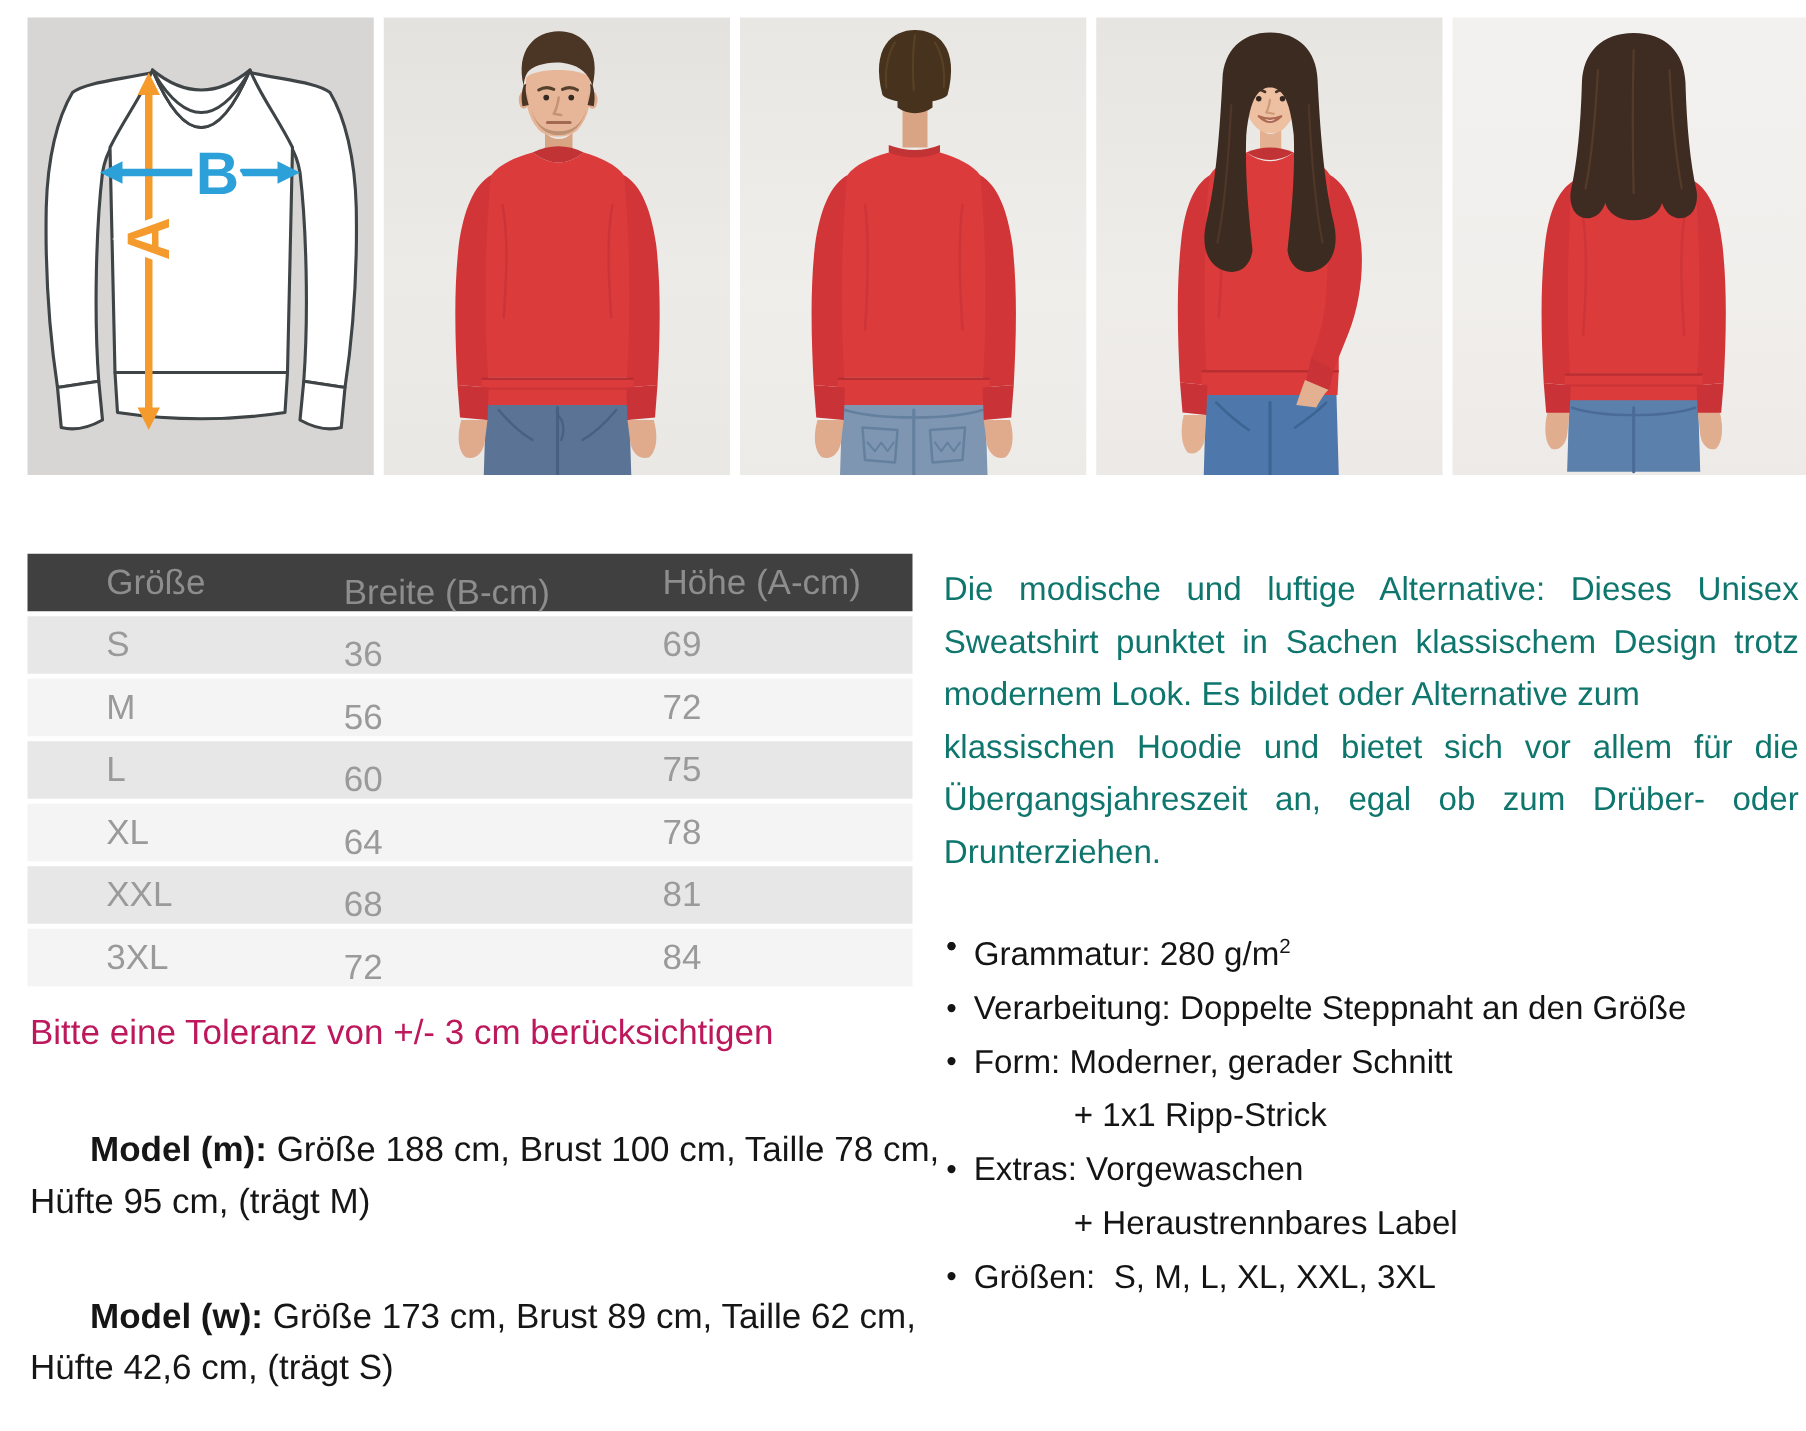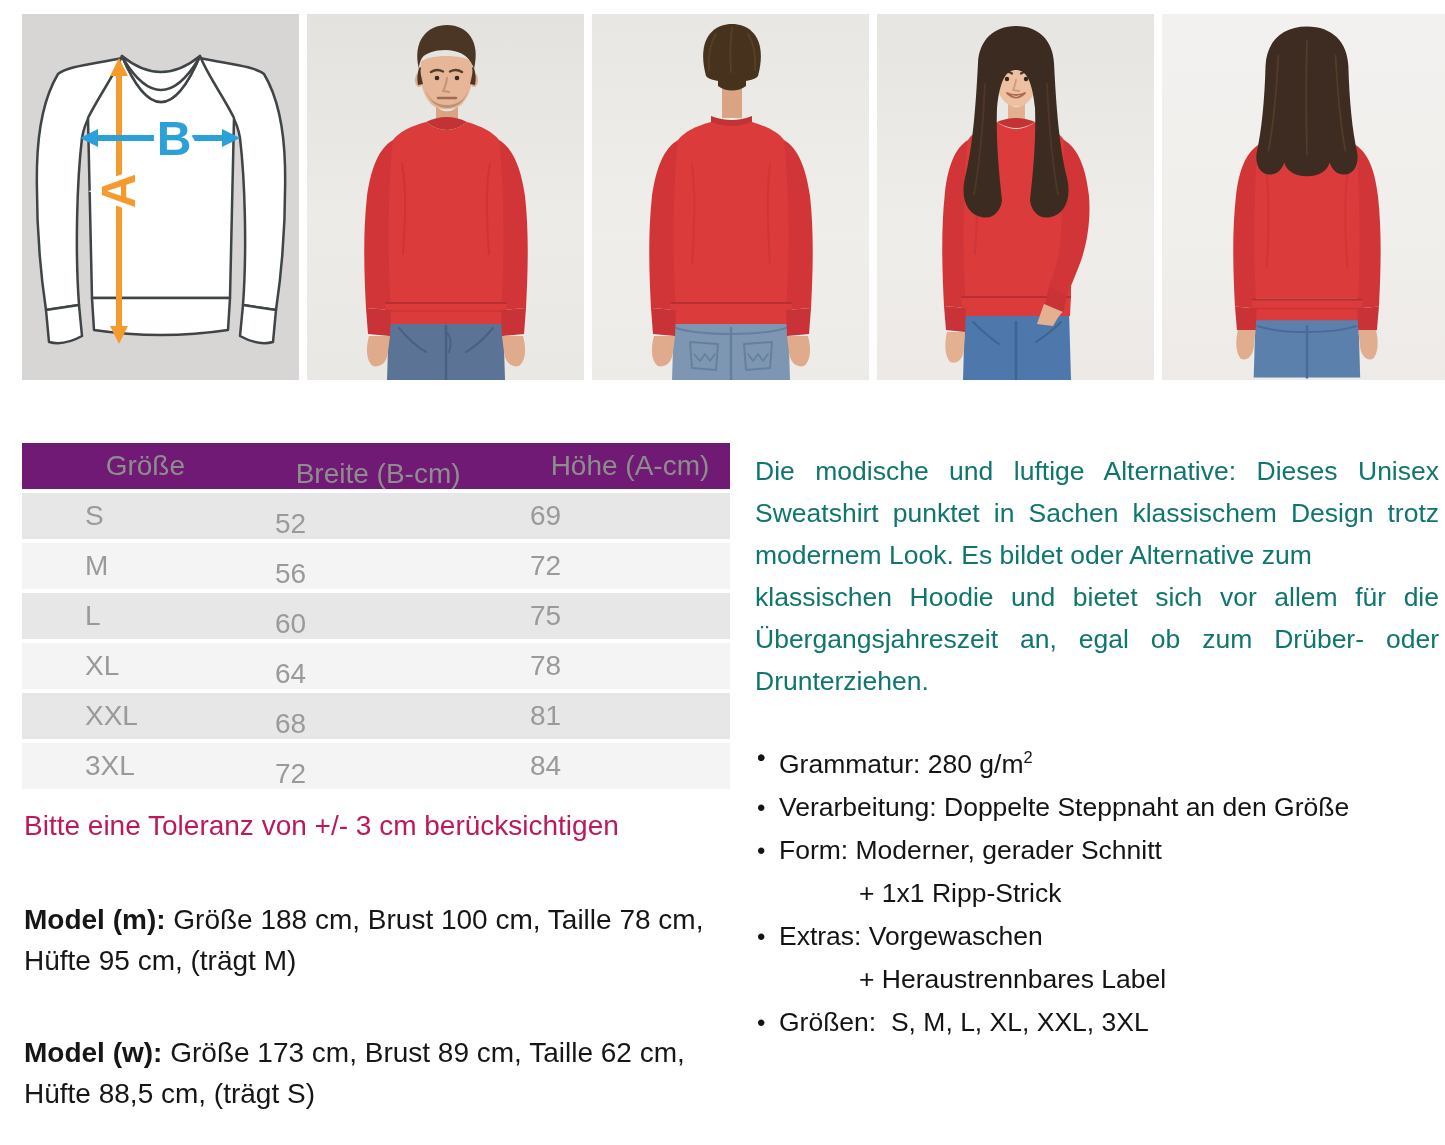--- a/index.html
+++ b/index.html
@@ -18,33 +18,33 @@
   .p-diagram   { background:#d7d6d5; }
   .p-mfront    { background:linear-gradient(180deg,#e4e2df 0%,#edebe8 55%,#eae8e5 100%); }
   .p-mback     { background:linear-gradient(180deg,#e9e7e4 0%,#f0eeeb 60%,#edebe8 100%); }
   .p-wfront    { background:linear-gradient(180deg,#e7e5e2 0%,#efede9 60%,#ece9e6 100%); }
   .p-wback     { background:linear-gradient(180deg,#f3f1ef 0%,#f1efec 60%,#edeae7 100%); }
 
   
   .size-table { position:absolute; left:22px; top:443px; width:708px; }
   .st-row { height:46px; margin-bottom:4px; display:flex; align-items:center;
             font-size:28px; color:#9a9a9a; }
-  .st-row.head  { background:#701a75; color:#8d8d8d;justify-content:center; }
+  .st-row.head  { background:#404040; color:#8d8d8d; }
   .st-row.dark  { background:#e7e7e7; }
   .st-row.light { background:#f4f4f4; }
   .st-cell.c0 { margin-left:63px; width:190px; }
   .st-cell.c1 { width:255px;margin-top:16px; }
 
   
   .tolerance { position:absolute; left:24px; top:810px; font-size:28px; color:#be185d; }
   .model-block { position:absolute; left:24px; width:700px; font-size:28px; line-height:41px; color:#161616; }
   .model-m { top:899px; }
   .model-w { top:1032px; }
   .model-line { white-space:nowrap; }
-  .model-line b { font-weight:bold; }
+  .model-line b { font-weight:bold;margin-left:48px; }
 
   
   .desc { position:absolute; left:755px; top:450px; width:684px;
           font-size:26.5px; line-height:42px; color:#0f766e; }
   .desc-line.just { text-align:justify; text-align-last:justify; }
 
   .bullets { position:absolute; left:755px; top:736px; width:690px;
              font-size:26.5px; line-height:43px; color:#141414; }
   .bullet { position:relative; padding-left:24px; }
   .bullet .dot { position:absolute; left:2px; top:0; font-size:24px; }
@@ -235,21 +235,21 @@
 </div>
 
 <div class="size-table">
     <div class="st-row head">
       <span class="st-cell c0">Größe</span>
       <span class="st-cell c1">Breite (B-cm)</span>
       <span class="st-cell c2">Höhe (A-cm)</span>
     </div>
     <div class="st-row dark">
       <span class="st-cell c0">S</span>
-      <span class="st-cell c1">52</span>
+      <span class="st-cell c1">36</span>
       <span class="st-cell c2">69</span>
     </div>
     <div class="st-row light">
       <span class="st-cell c0">M</span>
       <span class="st-cell c1">56</span>
       <span class="st-cell c2">72</span>
     </div>
     <div class="st-row dark">
       <span class="st-cell c0">L</span>
       <span class="st-cell c1">60</span>
@@ -273,21 +273,21 @@
   </div>
 
 <div class="tolerance">Bitte eine Toleranz von +/- 3 cm berücksichtigen</div>
 
 <div class="model-block model-m">
     <div class="model-line"><b>Model (m): </b>Größe 188 cm, Brust 100 cm, Taille 78 cm,</div>
     <div class="model-line">Hüfte 95 cm, (trägt M)</div>
   </div>
 <div class="model-block model-w">
     <div class="model-line"><b>Model (w): </b>Größe 173 cm, Brust 89 cm, Taille 62 cm,</div>
-    <div class="model-line">Hüfte 88,5 cm, (trägt S)</div>
+    <div class="model-line">Hüfte 42,6 cm, (trägt S)</div>
   </div>
 
 <div class="desc">
     <div class="desc-line just">Die modische und luftige Alternative: Dieses Unisex</div>
     <div class="desc-line just">Sweatshirt punktet in Sachen klassischem Design trotz</div>
     <div class="desc-line">modernem Look. Es bildet oder Alternative zum</div>
     <div class="desc-line just">klassischen Hoodie und bietet sich vor allem für die</div>
     <div class="desc-line just">Übergangsjahreszeit an, egal ob zum Drüber- oder</div>
     <div class="desc-line">Drunterziehen.</div>
   </div>

